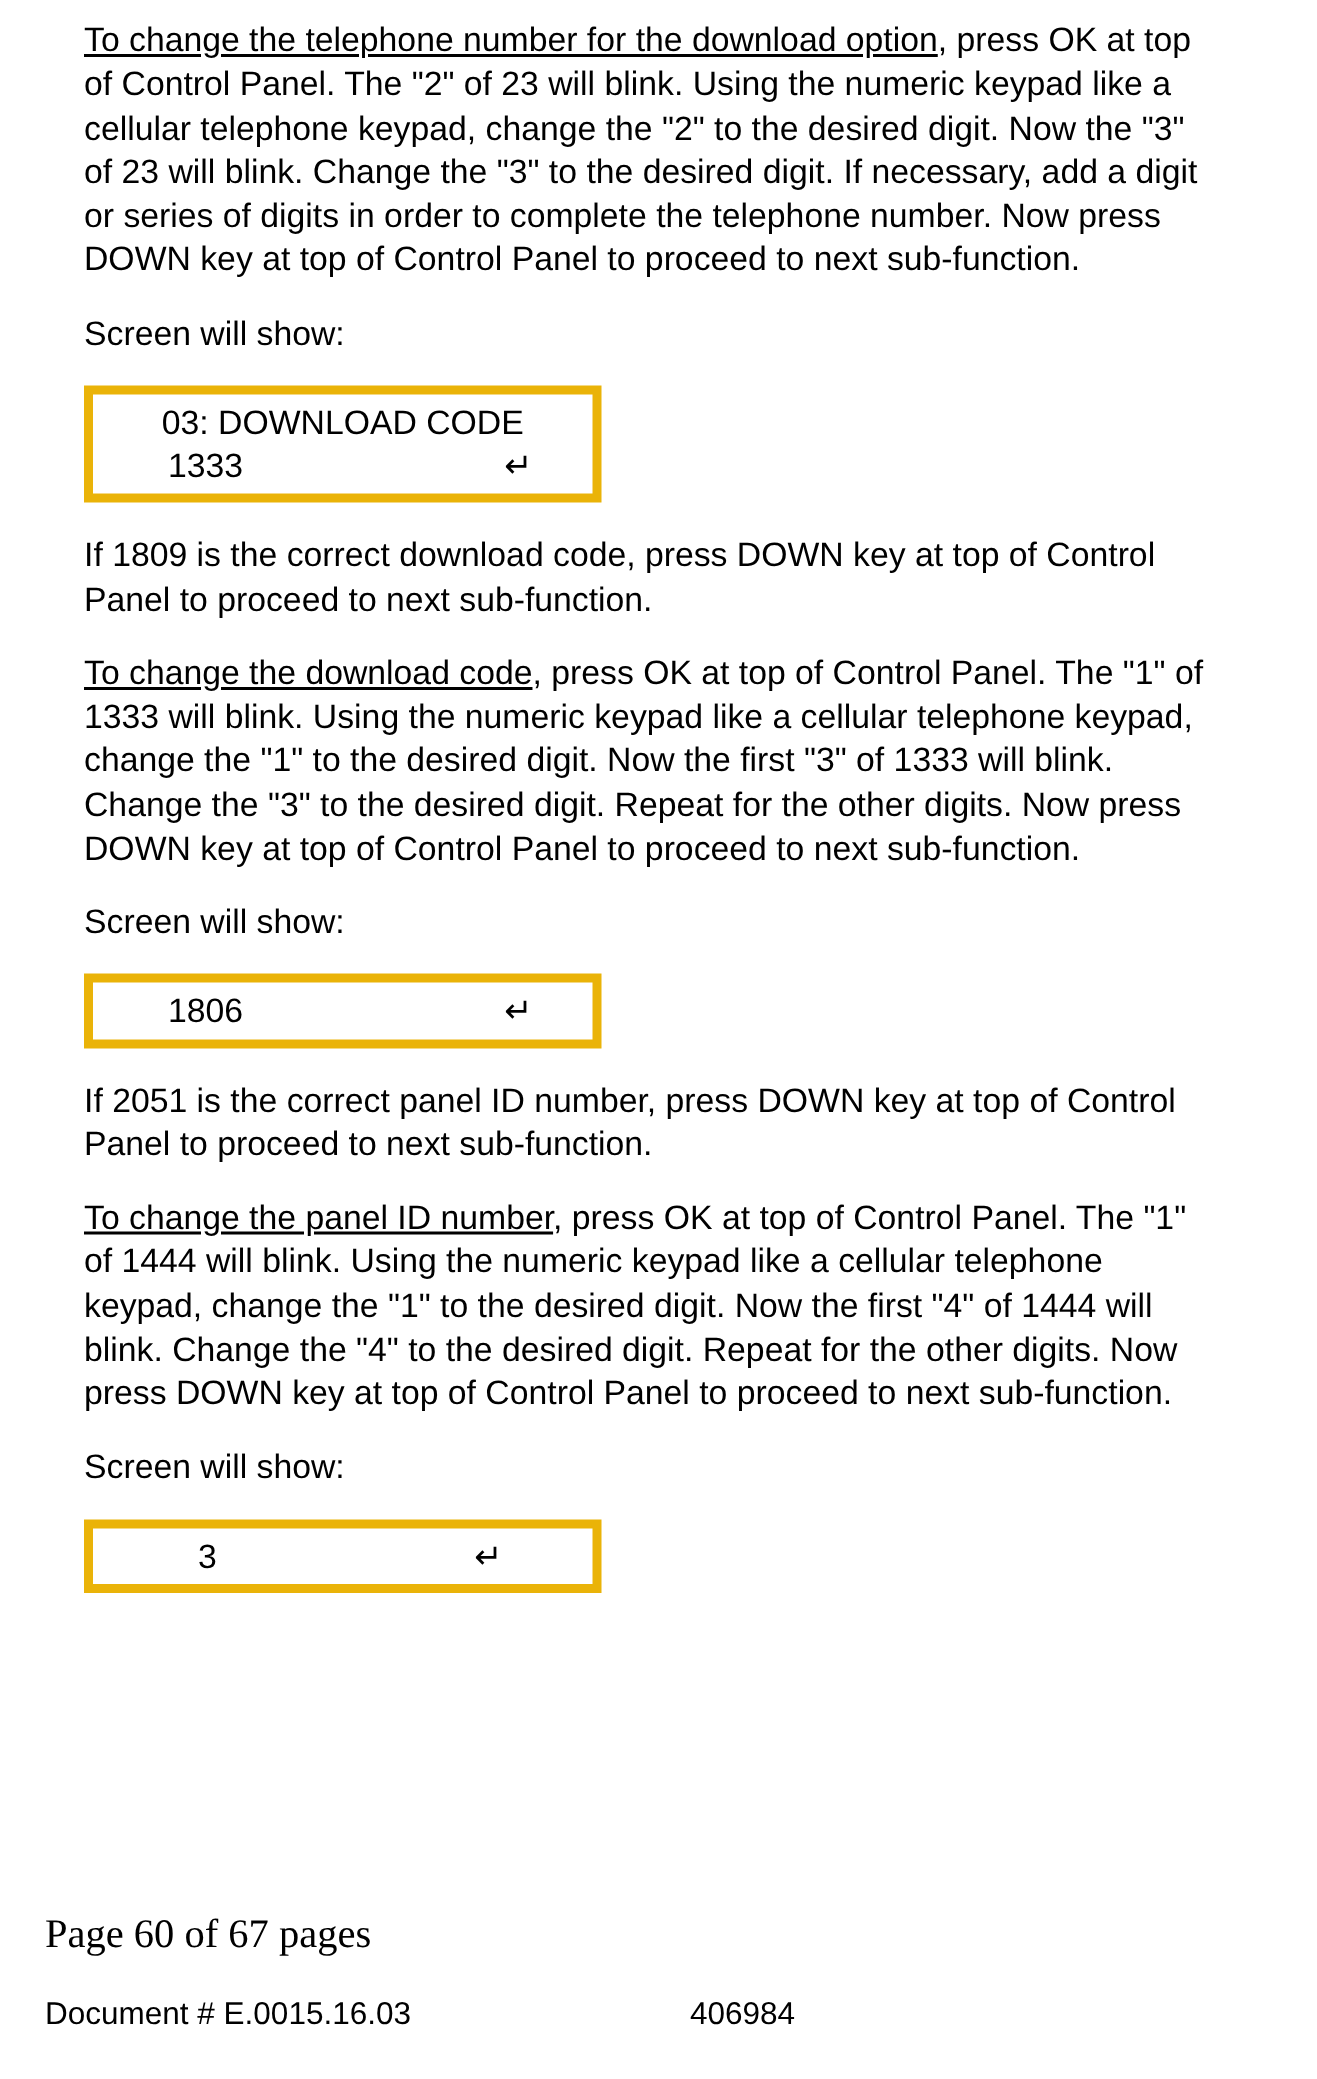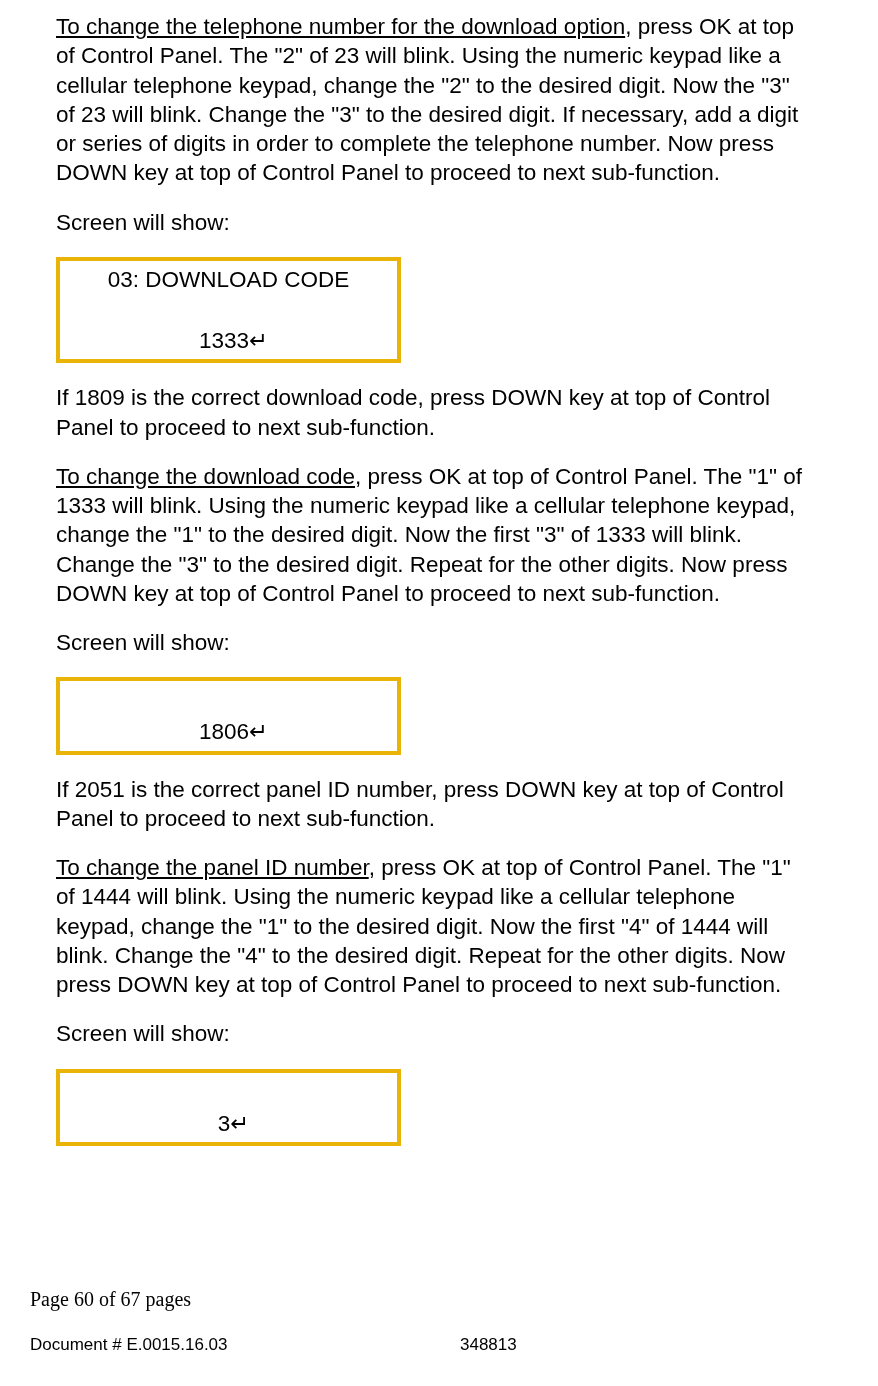--- a/index.html
+++ b/index.html
@@ -11,49 +11,48 @@
       background: #fff;
       width: 878px;
       height: 1386px;
       position: relative;
       padding: 12px 30px 0 56px;
     }
     .content { padding-right: 40px; }
     .para { margin-bottom: 20px; }
     .lead { text-decoration: underline; text-align: center; }
     .lcd-box {
-      border: 4px solid #eab308;
+      border: 6px solid #eab308;
       width: 345px;
       margin-bottom: 20px;
       padding: 4px 12px 4px 12px;
     }
     .lcd-title { text-align: center; }
     .lcd-row {
       display: flex;
-      justify-content: center;
+      justify-content: space-between;
       padding: 0 28px 0 38px;
-      margin-top: 32px;
     }
     .lcd-value { }
     .lcd-return { font-family: "Arial", sans-serif; }
     .footer {
       position: absolute;
       bottom: 30px;
       left: 30px;
       right: 30px;
     }
     .page-line {
       font-family: "Times New Roman", Times, serif;
-      font-size: 20px;
+      font-size: 27px;
       margin-bottom: 22px;
     }
     .doc-line {
       display: flex;
       font-family: Arial, Helvetica, sans-serif;
-      font-size: 17px;
+      font-size: 21px;
     }
     .doc-num { width: 430px; }
     .doc-id { }
   </style>
 </head>
 <body>
 
 <div class="content">
 
   <p class="para">
@@ -99,15 +98,15 @@
       <span class="lcd-return">↵</span>
     </div>
   </div>
 
 </div>
 
 <div class="footer">
   <div class="page-line">Page 60 of  67 pages</div>
   <div class="doc-line">
     <span class="doc-num">Document # E.0015.16.03</span>
-    <span class="doc-id">348813</span>
+    <span class="doc-id">406984</span>
   </div>
 </div>
 
 </body></html>

